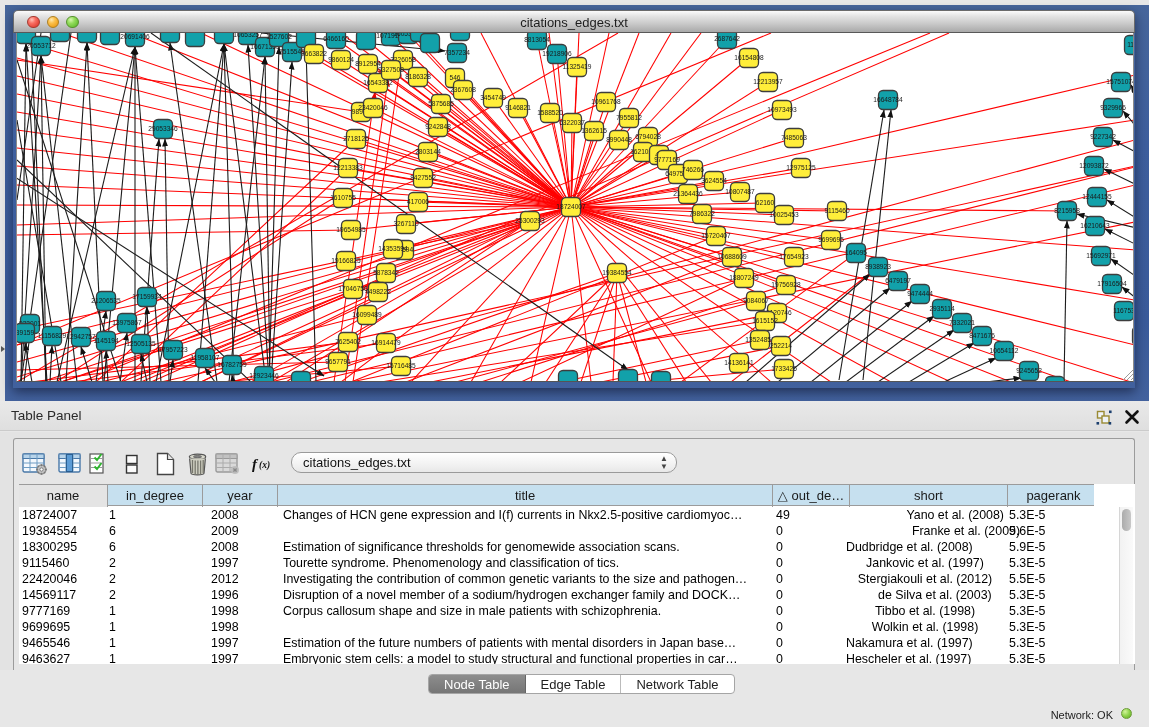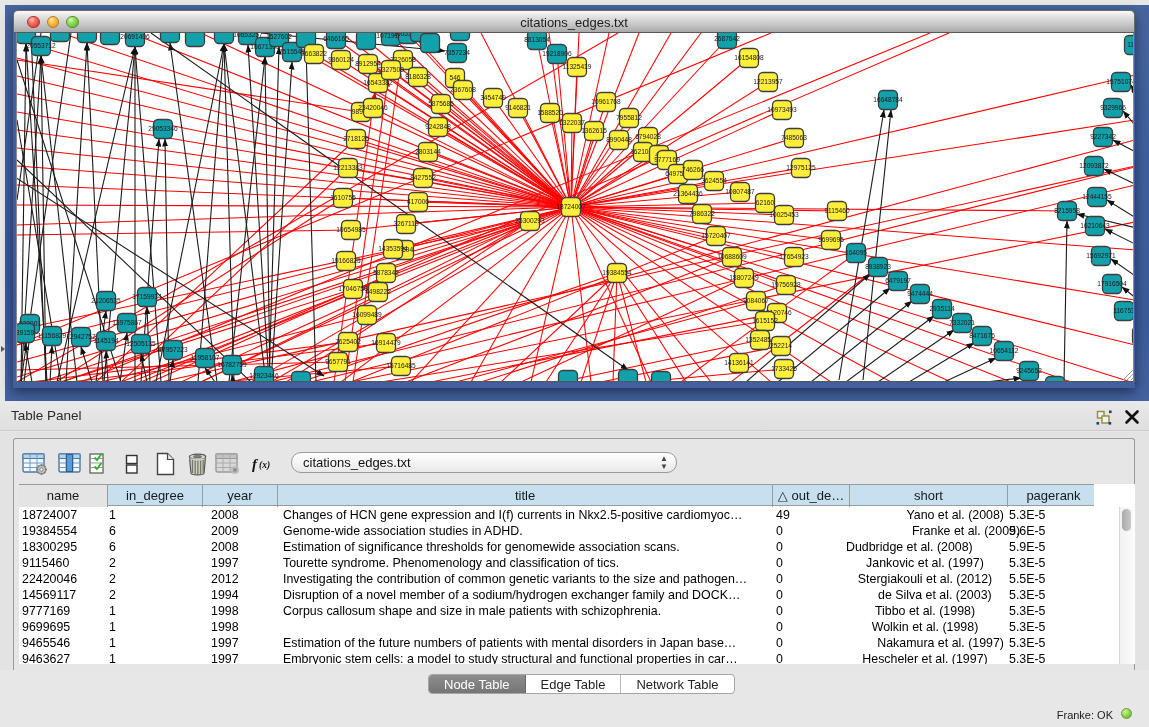--- a/index.html
+++ b/index.html
@@ -629,21 +629,20 @@
           <span style="position:absolute;left:192px">2008</span>
           <span style="position:absolute;left:264px">Changes of HCN gene expression and I(f) currents in Nkx2.5-positive cardiomyoc…</span>
           <span style="position:absolute;left:757px">49</span>
           <span style="position:absolute;left:827px;width:158px;text-align:right">Yano et al. (2008)</span>
           <span style="position:absolute;left:990px">5.3E-5</span>
         </div>
         <div class="trow" style="top:39px;left:0;width:1116px">
           <span style="position:absolute;left:3px">19384554</span>
           <span style="position:absolute;left:90px">6</span>
           <span style="position:absolute;left:192px">2009</span>
-          <span style="position:absolute;left:264px">Genome-wide association studies in ADHD.</span>
           <span style="position:absolute;left:757px">0</span>
           <span style="position:absolute;left:868px;width:158px;text-align:center">Franke et al. (2009)</span>
           <span style="position:absolute;left:990px">5.6E-5</span>
         </div>
         <div class="trow" style="top:55px;left:0;width:1116px">
           <span style="position:absolute;left:3px">18300295</span>
           <span style="position:absolute;left:90px">6</span>
           <span style="position:absolute;left:192px">2008</span>
           <span style="position:absolute;left:264px">Estimation of significance thresholds for genomewide association scans.</span>
           <span style="position:absolute;left:757px">0</span>
@@ -664,21 +663,21 @@
           <span style="position:absolute;left:90px">2</span>
           <span style="position:absolute;left:192px">2012</span>
           <span style="position:absolute;left:264px">Investigating the contribution of common genetic variants to the size and pathogen…</span>
           <span style="position:absolute;left:757px">0</span>
           <span style="position:absolute;left:827px;width:158px;text-align:center">Stergiakouli et al. (2012)</span>
           <span style="position:absolute;left:990px">5.5E-5</span>
         </div>
         <div class="trow" style="top:103px;left:0;width:1116px">
           <span style="position:absolute;left:3px">14569117</span>
           <span style="position:absolute;left:90px">2</span>
-          <span style="position:absolute;left:192px">1994</span>
+          <span style="position:absolute;left:192px">1996</span>
           <span style="position:absolute;left:264px">Disruption of a novel member of a sodium/hydrogen exchanger family and DOCK…</span>
           <span style="position:absolute;left:757px">0</span>
           <span style="position:absolute;left:859px;width:158px;text-align:left">de Silva et al. (2003)</span>
           <span style="position:absolute;left:990px">5.3E-5</span>
         </div>
         <div class="trow" style="top:119px;left:0;width:1116px">
           <span style="position:absolute;left:3px">9777169</span>
           <span style="position:absolute;left:90px">1</span>
           <span style="position:absolute;left:192px">1998</span>
           <span style="position:absolute;left:264px">Corpus callosum shape and size in male patients with schizophrenia.</span>
@@ -693,37 +692,37 @@
           <span style="position:absolute;left:757px">0</span>
           <span style="position:absolute;left:827px;width:158px;text-align:center">Wolkin et al. (1998)</span>
           <span style="position:absolute;left:990px">5.3E-5</span>
         </div>
         <div class="trow" style="top:151px;left:0;width:1116px">
           <span style="position:absolute;left:3px">9465546</span>
           <span style="position:absolute;left:90px">1</span>
           <span style="position:absolute;left:192px">1997</span>
           <span style="position:absolute;left:264px">Estimation of the future numbers of patients with mental disorders in Japan base…</span>
           <span style="position:absolute;left:757px">0</span>
-          <span style="position:absolute;left:827px;width:158px;text-align:right">Nakamura et al. (1997)</span>
+          <span style="position:absolute;left:827px;width:158px;text-align:left">Nakamura et al. (1997)</span>
           <span style="position:absolute;left:990px">5.3E-5</span>
         </div>
         <div class="trow" style="top:167px;left:0;width:1116px">
           <span style="position:absolute;left:3px">9463627</span>
           <span style="position:absolute;left:90px">1</span>
           <span style="position:absolute;left:192px">1997</span>
           <span style="position:absolute;left:264px">Embryonic stem cells: a model to study structural and functional properties in car…</span>
           <span style="position:absolute;left:757px">0</span>
-          <span style="position:absolute;left:827px;width:158px;text-align:center">Hescheler et al. (1997)</span>
+          <span style="position:absolute;left:827px;width:158px;">Hescheler et al. (1997)</span>
           <span style="position:absolute;left:990px">5.3E-5</span>
         </div>
       </div>
     <div class="vsb">
         <div class="th"></div>
       </div>
   </div>
 </div>
 <div class="tabs">
     <div class="tab sel">Node Table</div>
     <div class="tab">Edge Table</div>
     <div class="tab" style="border-right:none">Network Table</div>
   </div>
-<div class="mem">Franke: OK</div>
+<div class="mem">Network: OK</div>
 <div class="dot"></div>
 
 </body></html>

